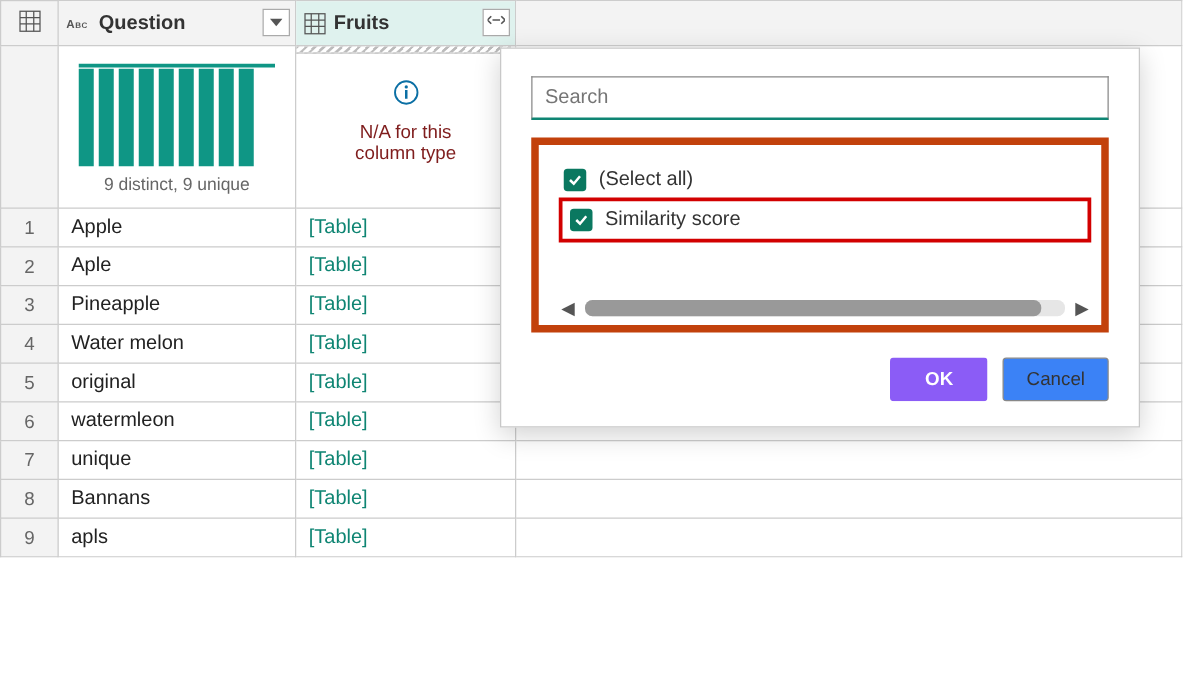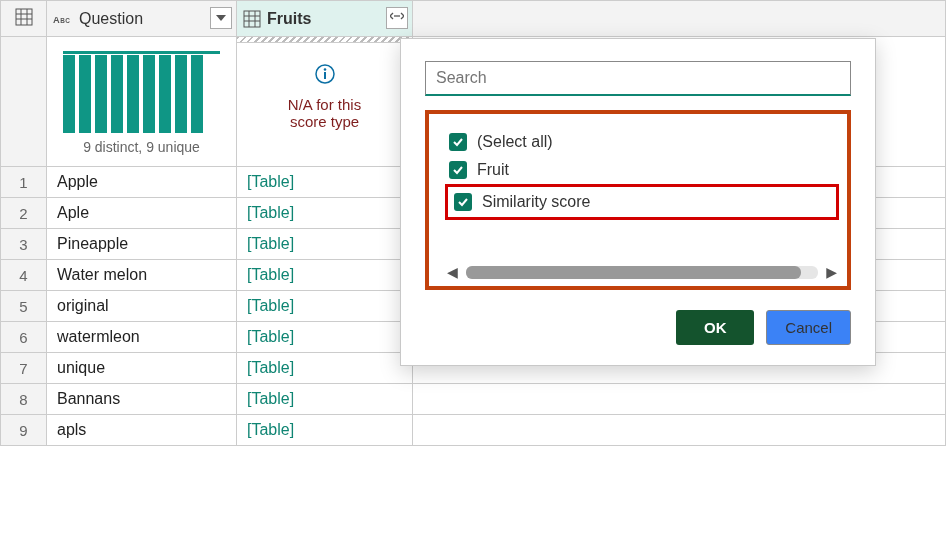--- a/index.html
+++ b/index.html
@@ -19,36 +19,36 @@
   .bars { display: flex; gap: 4px; align-items: flex-end; height: 82px; margin: 6px 0 6px 0; border-top: 3px solid #0f9685; padding-top: 6px; }
   .bar { width: 12px; background: #0f9685; }
   .stats-text { color: #666; font-size: 14px; text-align: center; }
   .na-box { text-align: center; color: #7f1d1d; font-size: 15px; }
   .na-box .info-ico { margin-bottom: 8px; }
   .hatch-top { height: 6px; background: repeating-linear-gradient(135deg, #bbb 0, #bbb 2px, transparent 2px, transparent 5px); border-bottom: 1px solid #ccc; }
   .rownum-cell { width: 46px; background: #f3f3f3; text-align: center; color: #666; height: 31px; font-size: 15px; }
   .data-cell { padding: 4px 10px; height: 31px; font-size: 16px; color: #222; }
   .tbl-link { color: #0f8573; }
   
-  .popup { position: absolute; top: 38px; left: 400px; width: 476px; background: #fff; border: 1px solid #c8c8c8; box-shadow: 0 6px 20px rgba(0,0,0,0.18); padding: 22px 24px 20px 24px; }
+  .popup { position: absolute; top: 38px; left: 400px; width: 512px; background: #fff; border: 1px solid #c8c8c8; box-shadow: 0 6px 20px rgba(0,0,0,0.18); padding: 22px 24px 20px 24px; }
   .search-input { width: 100%; padding: 7px 10px; font-size: 16px; border: 1px solid #888; border-bottom: 2px solid #0f8573; outline: none; color: #666; }
-  .options-box { border: 4px solid #c2410c; margin-top: 14px; padding: 14px 8px 6px 16px; }
+  .options-box { border: 6px solid #c2410c; margin-top: 14px; padding: 14px 8px 6px 16px; }
   .opt-row { display: flex; align-items: center; gap: 10px; padding: 5px 4px; font-size: 16px; }
   .chk { width: 18px; height: 18px; background: #0a7860; border-radius: 3px; display: flex; align-items: center; justify-content: center; flex-shrink: 0; }
   .chk svg { width: 12px; height: 12px; }
   .hl { border: 3px solid #d20000; padding: 1px 2px; }
   .scroll-row { display: flex; align-items: center; gap: 6px; margin-top: 44px; }
   .scroll-arrow { color: #555; font-size: 14px; padding: 0 2px; }
   .scroll-track { flex: 1; height: 13px; background: #e6e6e6; border-radius: 6px; }
   .scroll-thumb { width: 95%; height: 13px; background: #999; border-radius: 6px; }
   .prefix-row { display: flex; align-items: center; gap: 10px; margin-top: 18px; font-size: 16px; color: #333; }
   .chk-empty { width: 18px; height: 18px; border: 1px solid #888; border-radius: 3px; flex-shrink: 0; }
   .btn-row { display: flex; justify-content: flex-end; gap: 12px; margin-top: 20px; }
   .btn { min-width: 78px; padding: 8px 18px; font-size: 15px; border-radius: 3px; cursor: pointer; border: 1px solid transparent; }
-  .btn-ok { background: #14532d; color: #fff; font-weight: 600; }
+  .btn-ok { background: #8b5cf6; color: #fff; font-weight: 600; }
   .btn-cancel { background: #3b82f6; color: #333; border: 1px solid #888; }
 </style>
 </head>
 <body>
 
 <div class="grid-wrap">
 <table>
   <colgroup>
     <col style="width:46px">
     <col style="width:190px">
@@ -70,21 +70,21 @@
     </th>
     <th class="col-hdr">
       <div class="hdr-inner">
         <span class="type-ico">
           <svg width="20" height="16" viewBox="0 0 28 16">
                   <text x="0" y="13" font-size="13" fill="#555" font-family="Arial">A</text>
                   <text x="10" y="13" font-size="9" fill="#555" font-family="Arial">B</text>
                   <text x="17" y="13" font-size="9" fill="#555" font-family="Arial">C</text>
                 </svg>
         </span>
-        <span style="font-size:16px;font-weight:400">Question</span>
+        <span style="font-size:16px;font-weight:700">Question</span>
       </div>
       <div class="chev-btn">
         <svg width="10" height="10" viewBox="0 0 10 10">
                 <polygon points="0,2 10,2 5,8" fill="#555"></polygon>
               </svg>
       </div>
     </th>
     <th class="col-hdr sel">
       <div class="hdr-inner">
         <span class="table-ico">
@@ -129,21 +129,21 @@
       <div class="hatch-top"></div>
       <div class="na-box" style="padding-top:20px">
         <div class="info-ico">
           <svg width="22" height="22" viewBox="0 0 22 22">
                   <circle cx="11" cy="11" r="9" fill="none" stroke="#0b6fa4" stroke-width="1.5"></circle>
                   <circle cx="11" cy="6.5" r="1.3" fill="#0b6fa4"></circle>
                   <rect x="10" y="9" width="2" height="7" fill="#0b6fa4"></rect>
                 </svg>
         </div>
         <div>N/A for this</div>
-        <div>score type</div>
+        <div>column type</div>
       </div>
     </td>
     <td></td>
   </tr>
 
   </tbody>
       <tbody id="rows-body">
         <tr>
           <td class="rownum-cell">1</td>
           <td class="data-cell">Apple</td>
@@ -204,28 +204,20 @@
 <div class="popup">
   <input class="search-input" placeholder="Search" style="">
   <div class="options-box">
     <div class="opt-row">
       <div class="chk">
             <svg viewBox="0 0 12 12">
               <polyline points="2,6 5,9 10,3" fill="none" stroke="#fff" stroke-width="2"></polyline>
             </svg>
           </div>
       <span>(Select all)</span>
-    </div>
-    <div class="opt-row">
-      <div class="chk">
-            <svg viewBox="0 0 12 12">
-              <polyline points="2,6 5,9 10,3" fill="none" stroke="#fff" stroke-width="2"></polyline>
-            </svg>
-          </div>
-      <span>Fruit</span>
     </div>
     <div class="hl">
       <div class="opt-row">
         <div class="chk">
               <svg viewBox="0 0 12 12">
                 <polyline points="2,6 5,9 10,3" fill="none" stroke="#fff" stroke-width="2"></polyline>
               </svg>
             </div>
         <span>Similarity score</span>
       </div>

